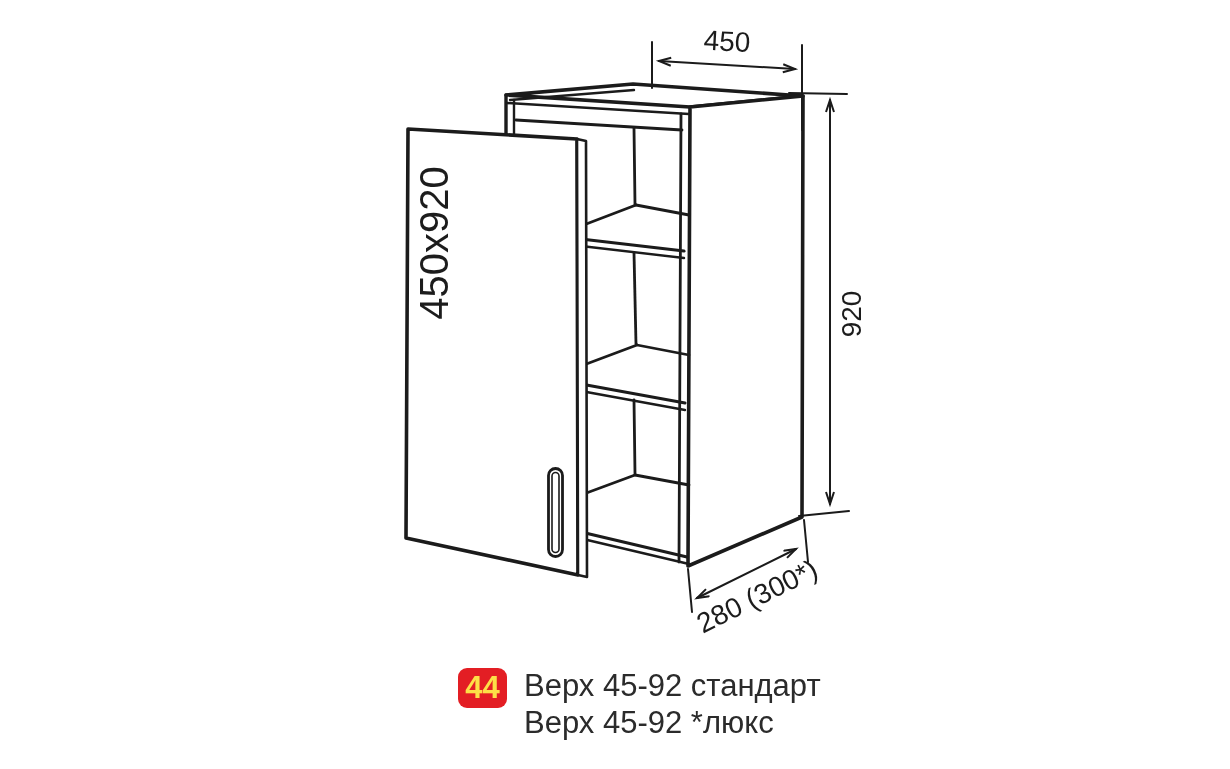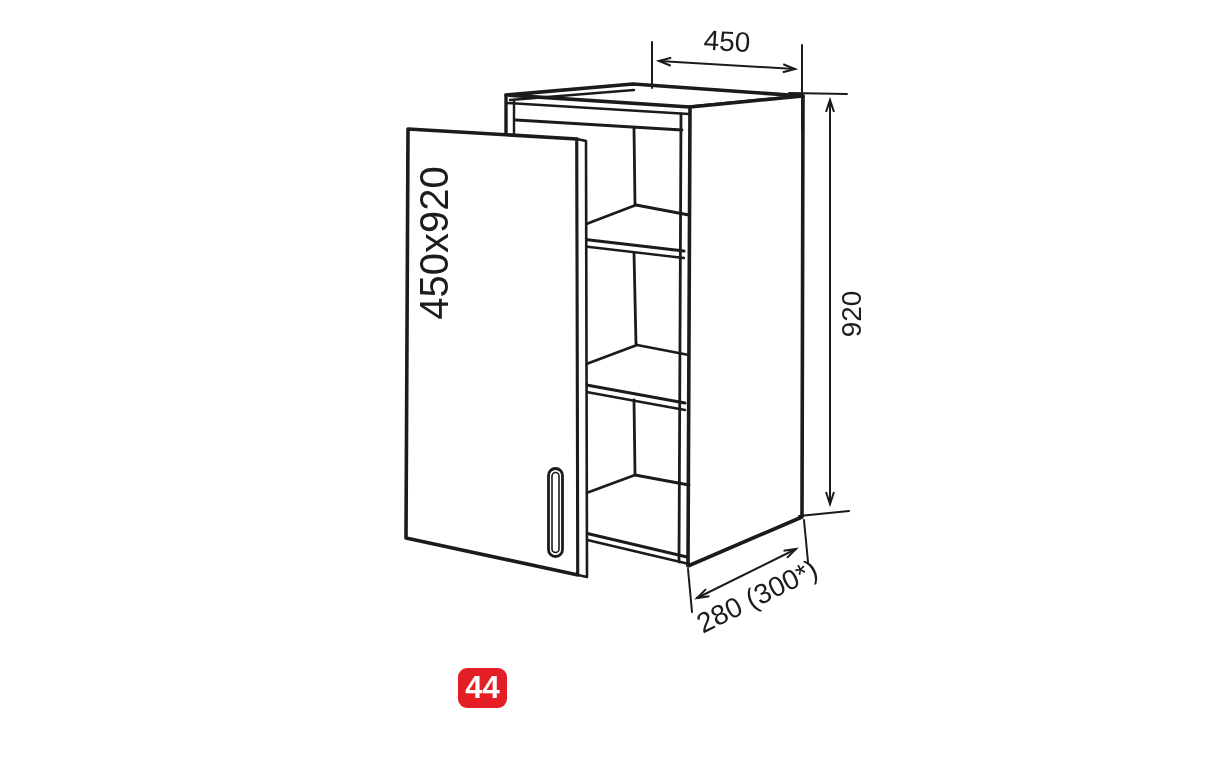--- a/index.html
+++ b/index.html
@@ -19,21 +19,21 @@
     position: absolute;
     left: 458px; top: 666px;
     display: flex;
     align-items: flex-start;
   }
   .badge {
     margin-top: 2px;
     width: 49px; height: 40px;
     background: #e31e24;
     border-radius: 9px;
-    color: #ffffff;
+    color: #fde047;
     font-size: 31px; font-weight: bold;
     line-height: 40px; text-align: center;
     flex: 0 0 auto;
   }
   .caption-text {
     margin-left: 17px;
     padding-top: 1px;
     color: #2b2b2b;
     font-size: 31px;
     line-height: 37px;
@@ -117,13 +117,17 @@
   <g stroke="#1b1b1b" stroke-width="2" fill="none" stroke-linecap="round">
     <line x1="688" y1="569" x2="692" y2="612"></line>
     <line x1="804" y1="520" x2="808" y2="562"></line>
     <line x1="697" y1="598" x2="796" y2="549" marker-start="url(#ahS)" marker-end="url(#ahE)"></line>
     <text transform="translate(757,596) rotate(-26.3)" text-anchor="middle" dy="0.35em" font-size="28" stroke="none">280 (300*)</text>
   </g>
 </svg>
 
 <div class="caption">
   <div class="badge">44</div>
+  <div class="caption-text">
+    <div>Верх 45-92 стандарт</div>
+    <div>Верх 45-92 *люкс</div>
+  </div>
 </div>
 
 </body></html>

